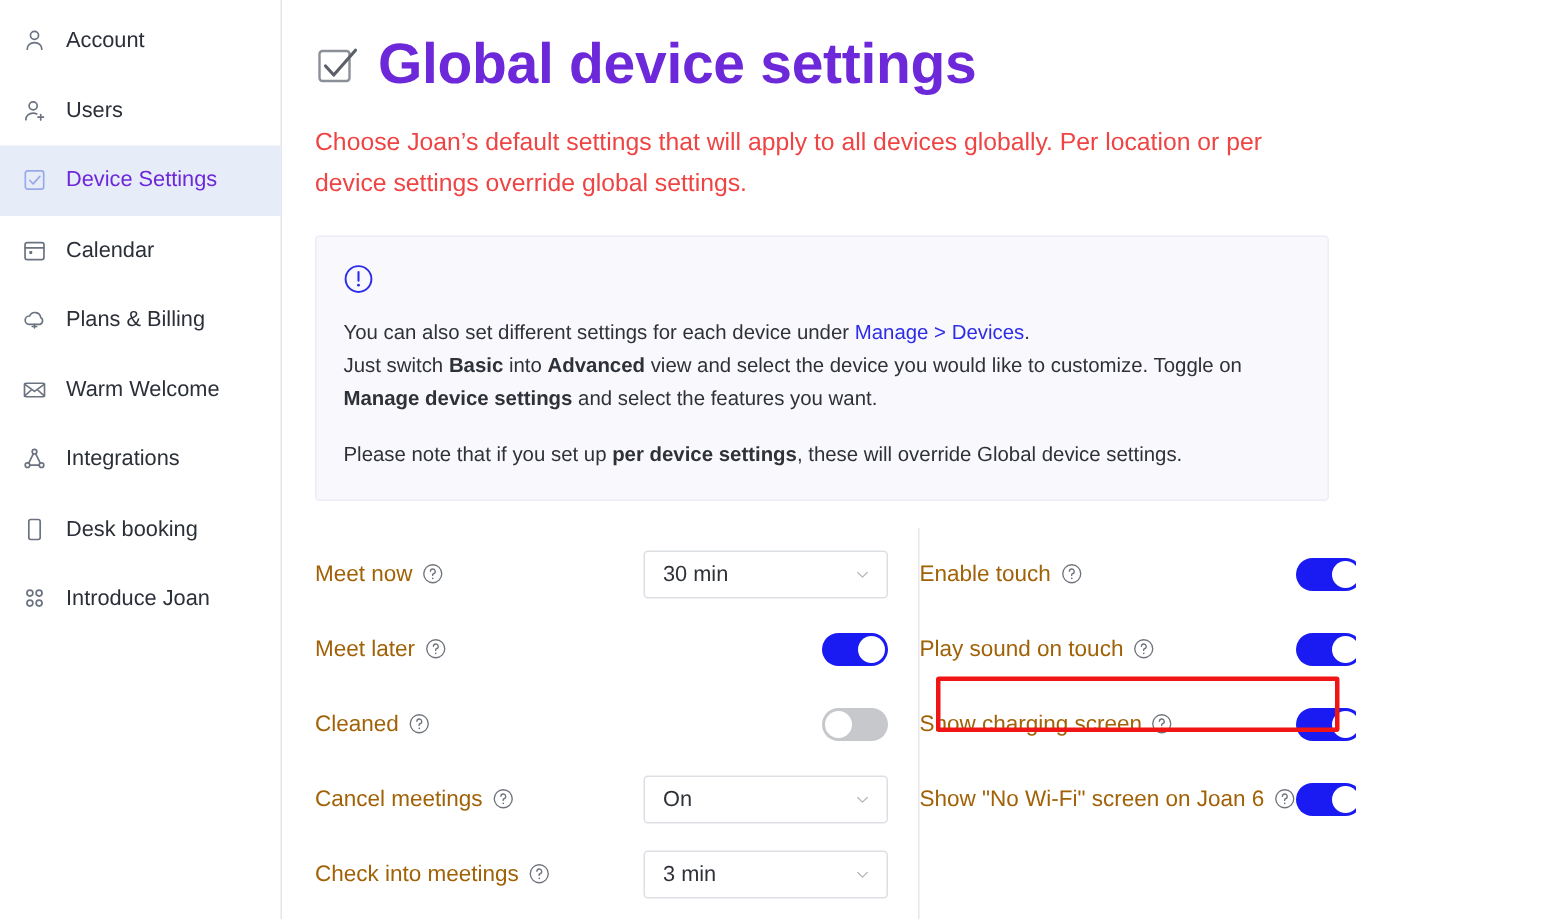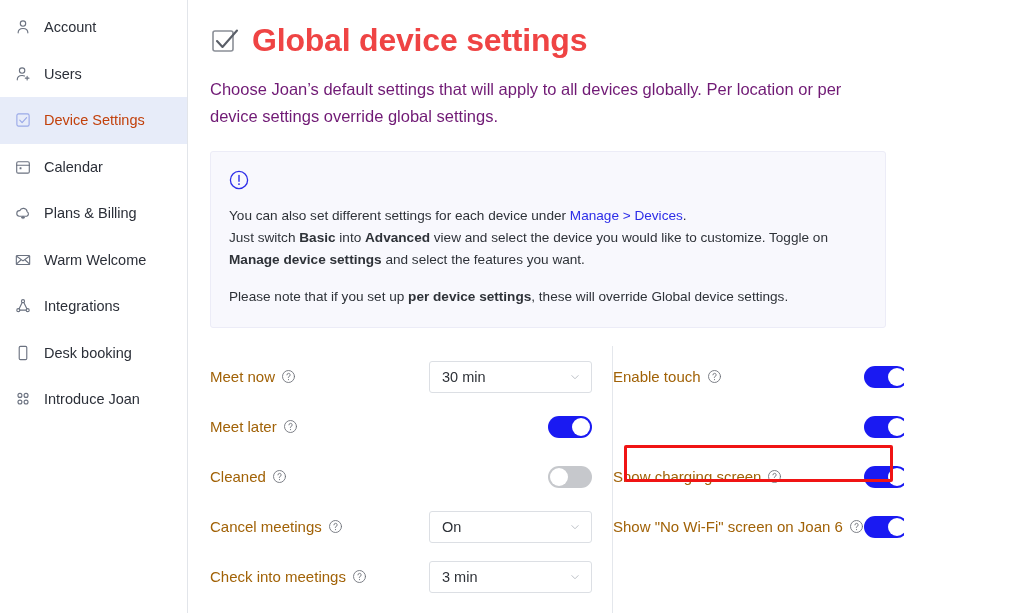--- a/index.html
+++ b/index.html
@@ -21,21 +21,21 @@
   }
   .nav-item {
     display: flex; align-items: center;
     height: 46.5px;
     padding-left: 14px;
     gap: 12px;
     color: #2b2f38;
     font-size: 14.5px;
     cursor: pointer;
   }
-  .nav-item.active { background: #e7ecf9; color: #c2410c; }
+  .nav-item.active { background: #e7ecf9; color: #6d28d9; }
   .nav-item .nav-ico {
     width: 18px; height: 18px;
     display: flex; align-items: center; justify-content: center;
     flex: 0 0 18px;
     color: #6b7280;
   }
   .nav-item.active .nav-ico { color: #9aa9e8; }
   .nav-item .nav-ico svg { display:block; }
   .nav-label { white-space: nowrap; }
 
@@ -45,27 +45,27 @@
     height: 613px;
     padding: 0 18px 0 22px;
     overflow: hidden;
   }
   .page-head {
     display: flex; align-items: center; gap: 12px;
     margin-top: 22px;
   }
   .head-ico { width: 30px; height: 30px; flex: 0 0 30px; }
   .page-title {
-    font-size: 32px; font-weight: bold; color: #ef4444;
+    font-size: 38px; font-weight: bold; color: #6d28d9;
     letter-spacing: -0.2px;
   }
   .page-desc {
     margin-top: 17px;
     font-size: 16.5px; line-height: 1.62;
-    color: #701a75;
+    color: #ef4444;
     max-width: 812px;
   }
 
   
   .banner {
     margin-top: 22px;
     background: #f8f8fd;
     border: 1px solid #ececf7;
     border-radius: 3px;
     display: flex; gap: 15px;
@@ -382,20 +382,28 @@
                   <circle cx="10" cy="14.1" r="0.75" fill="currentColor" stroke="none"></circle>
                 </svg></span>
             </span>
             <span class="row-ctl">
               <div class="toggle on">
                 <span class="knob"></span>
               </div>
             </span>
           </div>
           <div class="row">
+            <span class="row-label">
+              <span>Play sound on touch</span>
+              <span class="help-ico"><svg viewBox="0 0 20 20" width="15" height="15" fill="none" stroke="currentColor" stroke-width="1.2" stroke-linecap="round">
+                  <circle cx="10" cy="10" r="8"></circle>
+                  <path d="M7.9 7.8a2.15 2.15 0 1 1 2.7 2.2c-.5.2-.7.6-.7 1.1v.4"></path>
+                  <circle cx="10" cy="14.1" r="0.75" fill="currentColor" stroke="none"></circle>
+                </svg></span>
+            </span>
             <span class="row-ctl">
               <div class="toggle on">
                 <span class="knob"></span>
               </div>
             </span>
           </div>
           <div class="row">
             <span class="row-label">
               <span>Show charging screen</span>
               <span class="help-ico"><svg viewBox="0 0 20 20" width="15" height="15" fill="none" stroke="currentColor" stroke-width="1.2" stroke-linecap="round">

